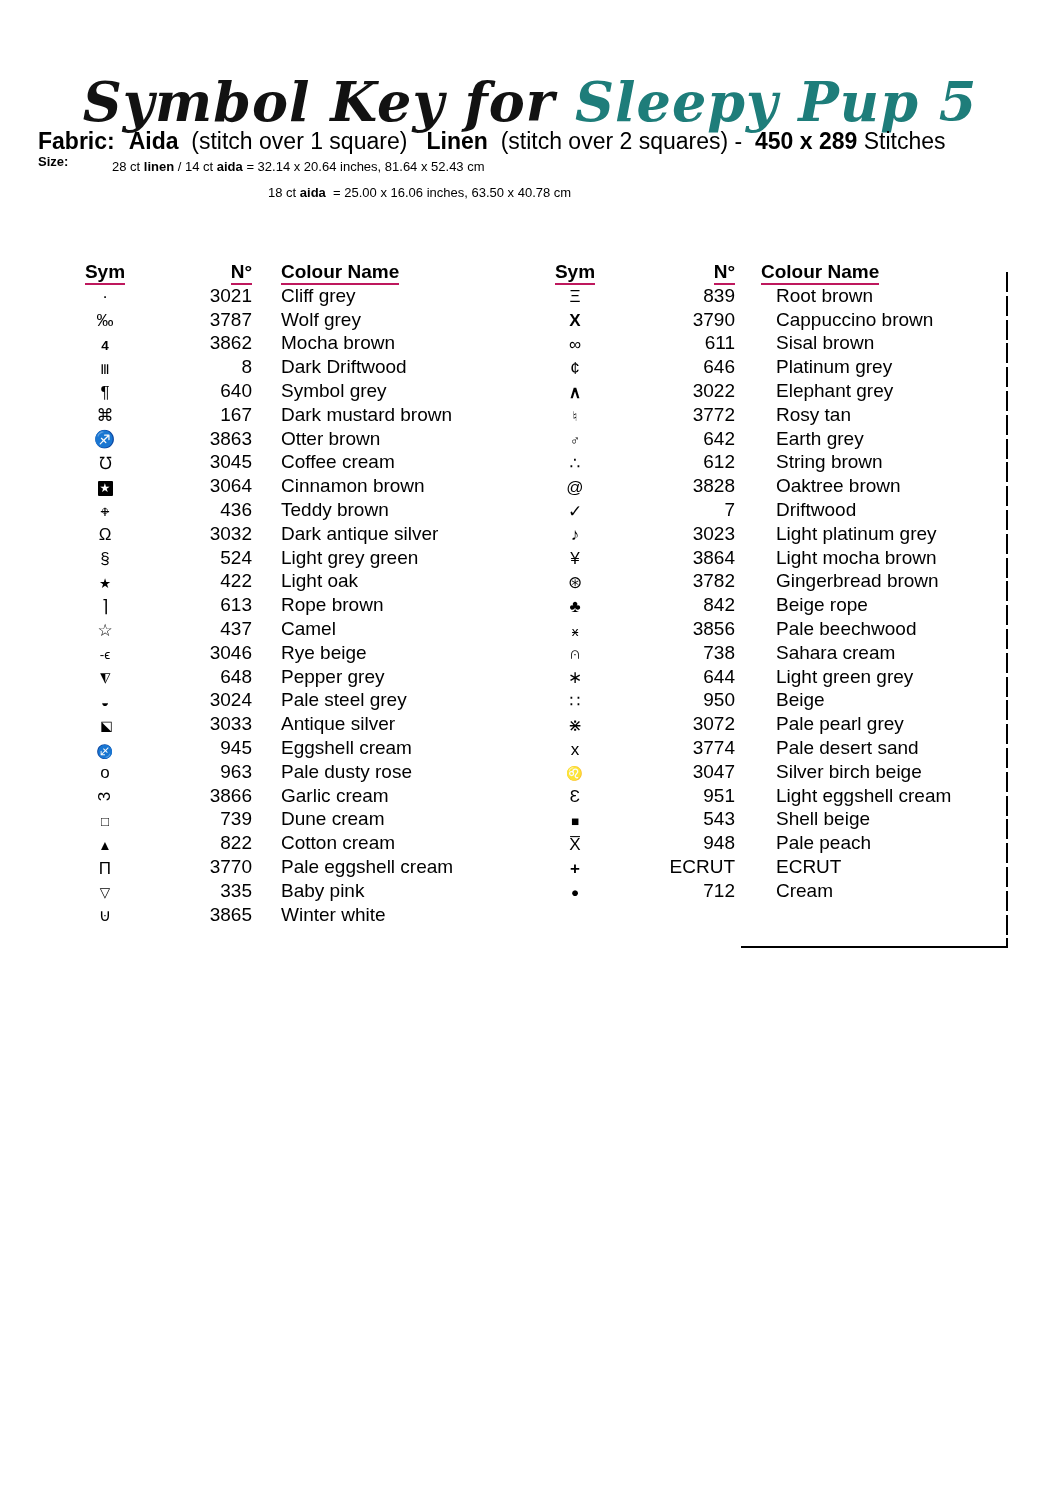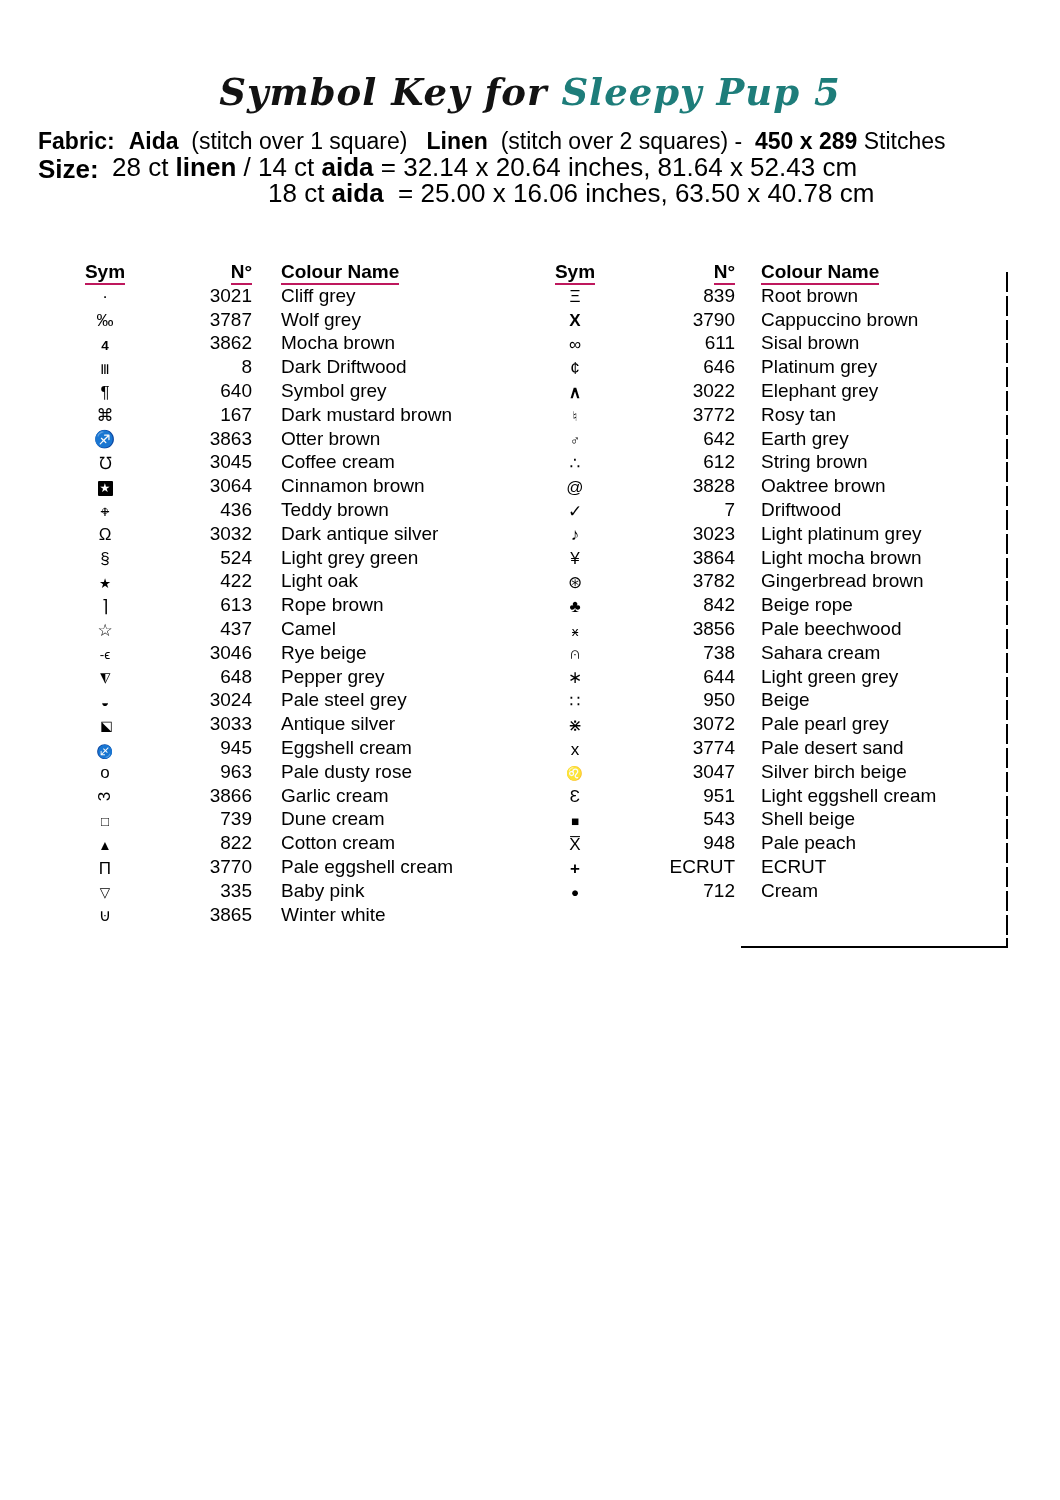--- a/index.html
+++ b/index.html
@@ -1,39 +1,39 @@
 <!DOCTYPE html>
 <html><head>
 <meta charset="utf-8">
 <style>
   html,body{margin:0;padding:0;background:#e8e8e8;}
   .page{position:relative;width:1060px;height:1500px;background:#fff;margin:0 auto;
         font-family:"Liberation Sans",sans-serif;color:#000;overflow:hidden;}
   .b{font-weight:bold;}
   .title{position:absolute;top:70px;left:0;width:100%;text-align:center;
          font-family:"DejaVu Serif",serif;font-style:italic;font-weight:bold;
-         font-size:37px;letter-spacing:1px;white-space:pre;}
+         font-size:54px;letter-spacing:1px;white-space:pre;}
   .title .t-prefix{color:#121212;}
   .fabric{position:absolute;top:128px;left:38px;font-size:23px;white-space:pre;}
   .fabric .lbl{font-weight:bold;margin-right:14px;}
-  .sizeblk{position:absolute;top:154px;left:0;font-size:26px;}
+  .sizeblk{position:absolute;top:154px;left:0;font-size:13px;}
   .sizeblk .lbl{position:absolute;left:38px;top:0;font-weight:bold;}
   .size-line{height:26px;line-height:26px;white-space:pre;}
   .keycol{position:absolute;top:260px;font-size:19px;}
   .col-left{left:62px;width:450px;}
   .col-right{left:532px;width:462px;}
   .thead,.row{display:grid;grid-template-columns:86px 104px 1fr;align-items:center;}
   .col-right .thead,.col-right .row{grid-template-columns:86px 117px 1fr;}
   .thead{height:24px;font-weight:bold;}
   .row{height:23.8px;}
   .cell{display:block;}
   .sym-cell{text-align:center;line-height:1;}
   .no-cell{text-align:right;}
   .name-cell{padding-left:29px;}
-  .col-right .name-cell{padding-left:26px;}
+  .col-right .name-cell{padding-left:41px;}
   .hu{border-bottom:2px solid #be185d;padding-bottom:1px;}
   .h-sym{justify-self:center;}
   .h-no{justify-self:end;}
   .h-name{justify-self:start;margin-left:29px;}
   .col-right .h-name{margin-left:26px;}
   .sym{display:inline-block;position:relative;font-size:17px;line-height:1;}
   .sym.sm{font-size:13.5px;}
   .sym.b{font-weight:bold;}
   .sym.rot{transform:rotate(var(--r));}
   .sym.inv{background:#000;color:#fff;width:15px;height:15px;line-height:15px;

